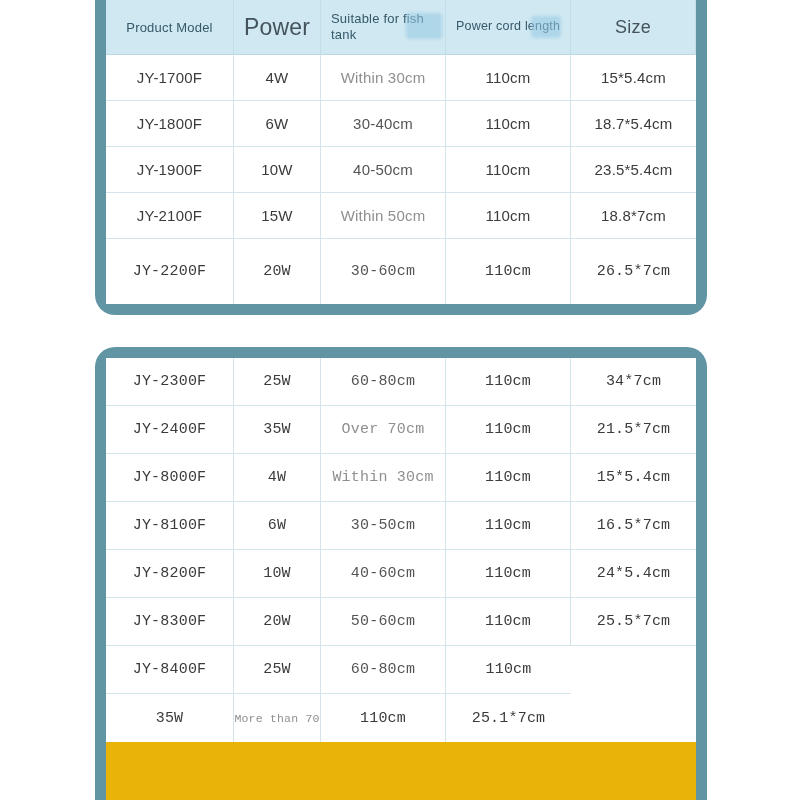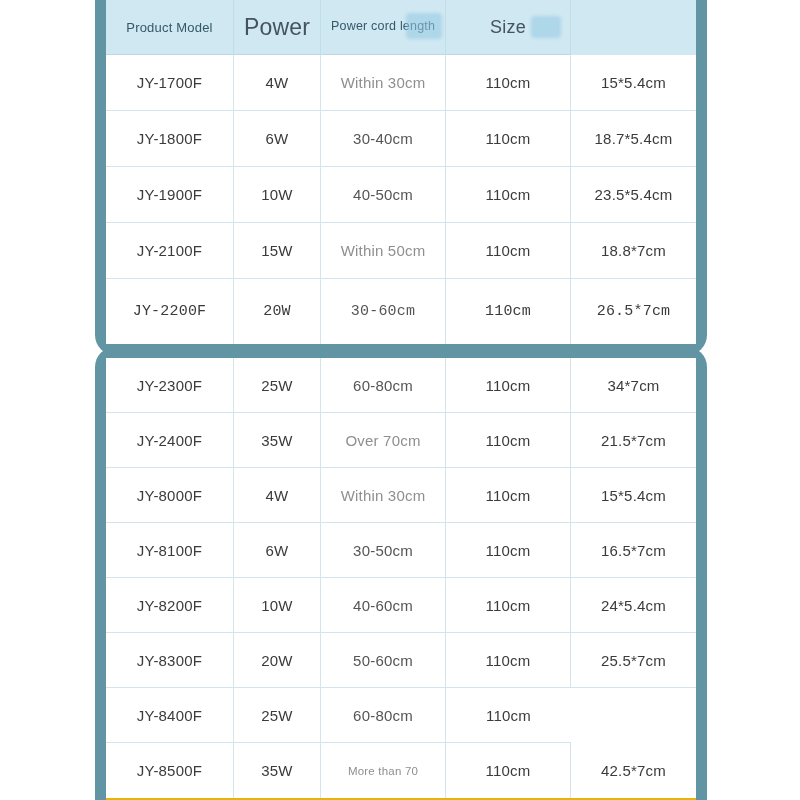--- a/index.html
+++ b/index.html
@@ -11,23 +11,23 @@
   .card {
     position:absolute; left:95px; width:590px; background:#eab308;
     border:11px solid #6295a4; box-sizing:content-box;
   }
   .card-top  { top:0;     border-top:none;    border-radius:0 0 20px 20px; }
   .card-bottom { top:347px; border-bottom:none; border-radius:20px 20px 0 0; height:460px; }
   .grid {
     display:grid; grid-template-columns:128px 87px 125px 125px 125px; width:590px;
   }
   .header-row { height:55px; background:#cfe8f1; position:relative; }
-  .row { height:56px; background:#ffffff; }
+  .row { height:46px; background:#ffffff; }
   .card-top .tbody .row:last-child { height:65px;font-family:Liberation Mono, monospace; }
-  .card-bottom .row { height:55px; }
+  .card-bottom .row { height:48px;font-family:Liberation Mono, monospace; }
   .cell {
     display:flex; align-items:center; justify-content:center;
     border-right:1px solid #d3e4ec; border-bottom:1px solid #d3e4ec;
     color:#3b3b3b; font-size:15px; letter-spacing:.2px; text-align:center;
   }
   .cell:last-child { border-right:none; }
   .tbody .row:last-child .cell { border-bottom:none; }
   .hcell { color:#35586a; border-right:1px solid #c2dde9; border-bottom:1px solid #bcd8e4; }
   .hcell:last-child { border-right:none; }
   .h-model { font-size:13px; }
@@ -47,20 +47,21 @@
 </style>
 </head>
 <body>
 
 <div>
 
   <div class="card card-top">
     <div class="grid header-row">
       <div class="cell hcell h-model">Product Model</div>
       <div class="cell hcell h-power">Power</div>
+      <div class="cell hcell h-tank">Suitable for fish tank</div>
       <div class="cell hcell h-cord">Power cord length</div>
       <div class="cell hcell h-size">Size</div>
       <span class="wm wm-1"></span>
       <span class="wm wm-2"></span>
     </div>
     <div class="tbody">
 
         <div class="grid row">
           <div class="cell">JY-1700F</div>
           <div class="cell">4W</div>
@@ -155,22 +156,21 @@
         </div>
 
         <div class="grid row">
           <div class="cell">JY-8400F</div>
           <div class="cell">25W</div>
           <div class="cell tank-cell">60-80cm</div>
           <div class="cell">110cm</div>
         </div>
 
         <div class="grid row">
-          <div class="cell">JY-8500F</div>
           <div class="cell">35W</div>
           <div class="cell tank-cell muted small">More than 70</div>
           <div class="cell">110cm</div>
-          <div class="cell">42.5*7cm</div>
+          <div class="cell">25.1*7cm</div>
         </div>
       </div>
   </div>
 
 </div>
 
 </body></html>

